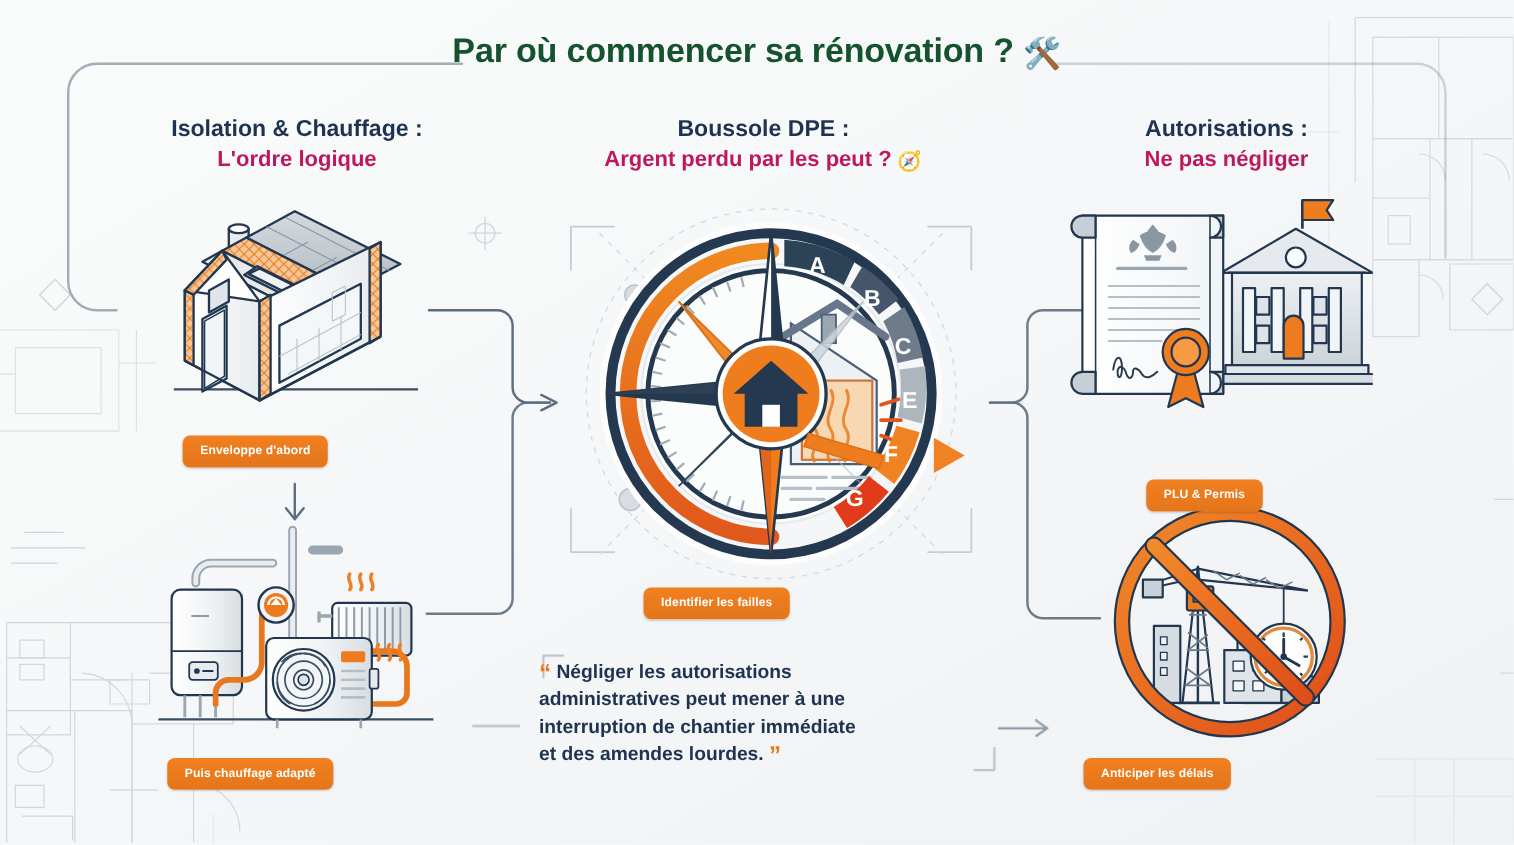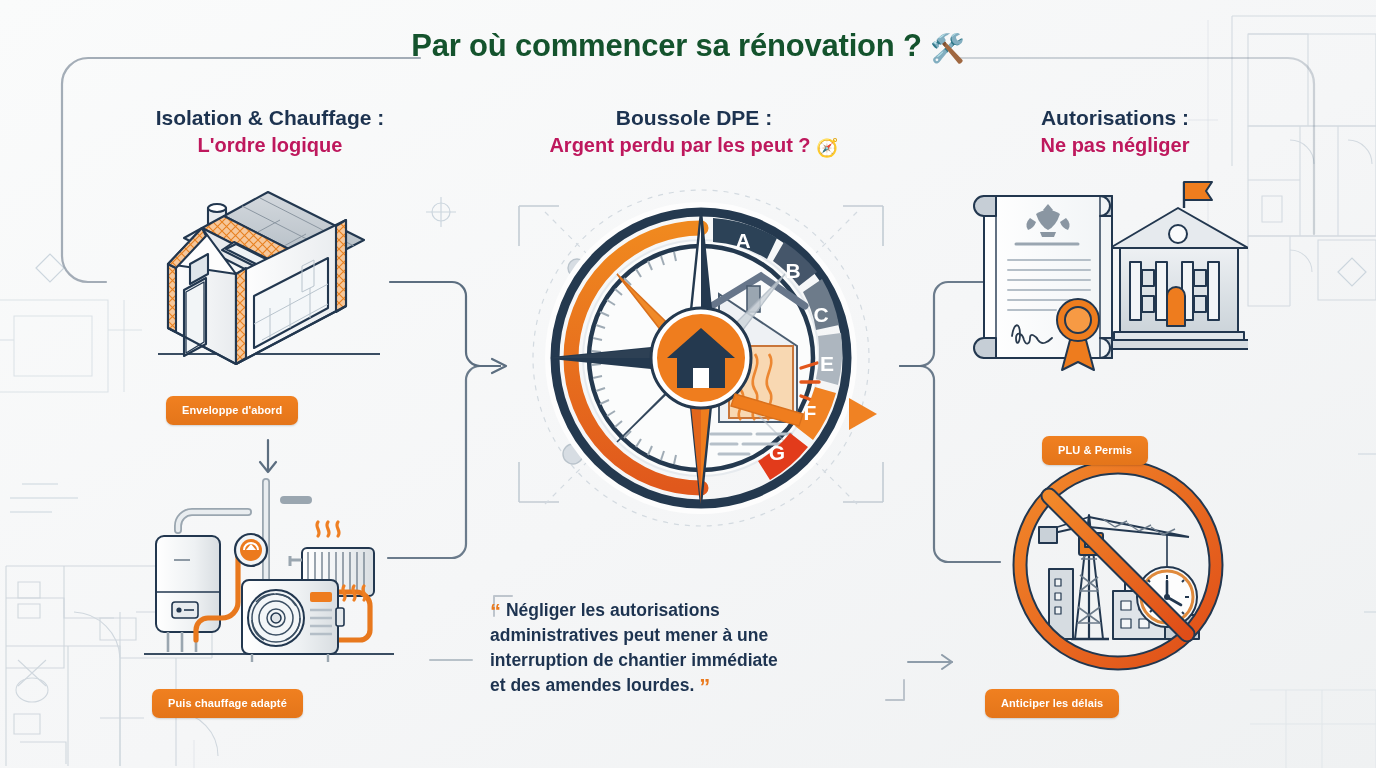--- a/index.html
+++ b/index.html
@@ -623,20 +623,21 @@
         <circle cx="125" cy="110" r="98" fill="none" stroke="#22374f" stroke-width="15"></circle>
         <circle cx="125" cy="110" r="98" fill="none" stroke="url(#bang)" stroke-width="11"></circle>
         <path d="M56 41 L194 179" stroke="#22374f" stroke-width="17" stroke-linecap="round"></path>
         <path d="M56 41 L194 179" stroke="url(#bang)" stroke-width="13" stroke-linecap="round"></path>
       </g>
     </svg>
   </div>
 
   <div class="pill" id="pill-a">Enveloppe d'abord</div>
   <div class="pill" id="pill-b">Puis chauffage adapté</div>
+  <div class="pill" id="pill-c">Identifier les failles</div>
   <div class="pill" id="pill-d">PLU &amp; Permis</div>
   <div class="pill" id="pill-e">Anticiper les délais</div>
 
   <div id="quote">
     <span class="qline"><span class="qm">“</span> <span>Négliger les autorisations</span></span>
     <span class="qline">administratives peut mener à une</span>
     <span class="qline">interruption de chantier immédiate</span>
     <span class="qline"><span>et des amendes lourdes.</span> <span class="qm">”</span></span>
   </div>
 

